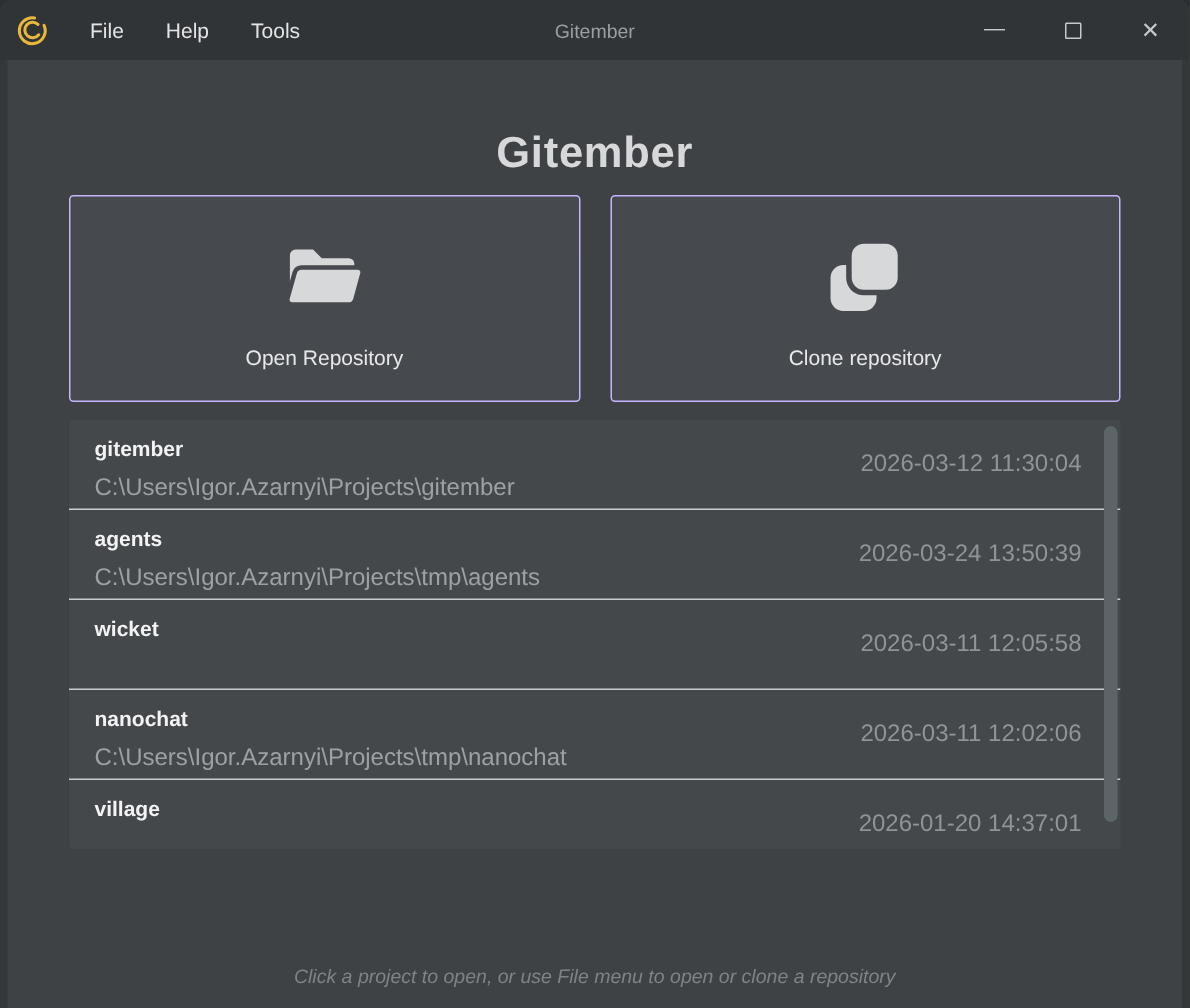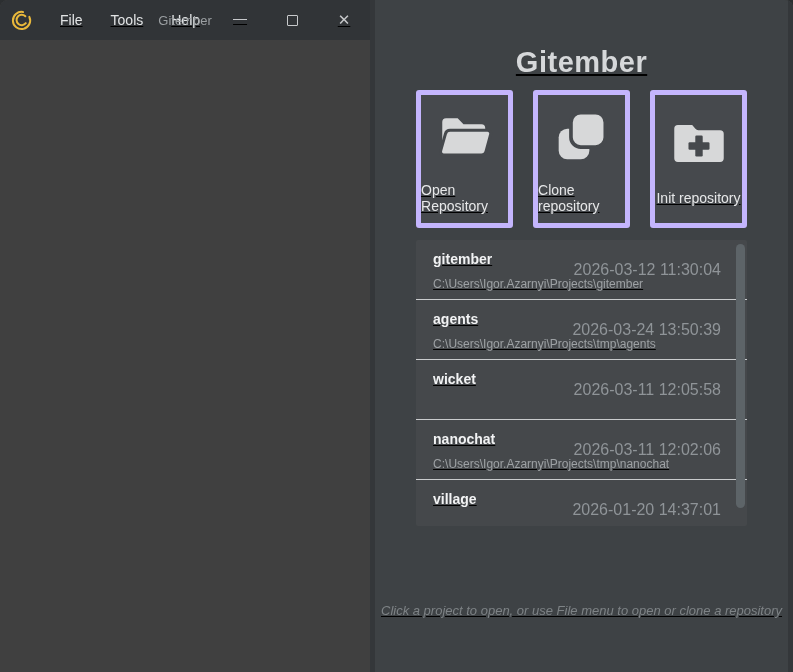--- a/index.html
+++ b/index.html
@@ -6,24 +6,23 @@
   html, body { width: 793px; height: 672px; }
   body {
     font-family: "Liberation Sans", sans-serif;
     background: #2c2f31;
     overflow: hidden;
     position: relative;
   }
   .app {
     position: absolute; inset: 0;
     background: #404040;
-    display: flex; flex-direction: row;
+    display: flex; flex-direction: column;
     border-radius: 8px 8px 0 0;
     overflow: hidden;
-    text-decoration: underline;
   }
   
   .titlebar {
     height: 40px; flex: 0 0 40px;
     background: #313437;
     display: flex; align-items: center;
     position: relative;
     color: #dcdee0;
   }
   .logo { width: 23px; height: 23px; margin: 0 13px 0 10px; flex: 0 0 auto; }
@@ -57,21 +56,21 @@
     font-size: 29px; font-weight: bold;
     color: #d6d8da; letter-spacing: 0.5px;
   }
   .tiles {
     display: flex; gap: 20px;
     margin: 11px 41px 0 41px;
   }
   .tile {
     flex: 1; height: 138px;
     background: #46494d;
-    border: 5px solid #c4b5fd;
+    border: 1px solid #c4b5fd;
     border-radius: 3px;
     display: flex; flex-direction: column;
     align-items: center; justify-content: center;
     cursor: pointer;
   }
   .tile-icon { height: 62px; display: flex; align-items: center; justify-content: center; }
   .tile-icon svg { fill: #d7d8d9; }
   .tile-label { margin-top: 15px; font-size: 14px; color: #e7e8e9; }
   
   .repo-list {
@@ -83,21 +82,21 @@
     border-radius: 2px;
   }
   .repo-item {
     height: 60px;
     padding-left: 17px;
     position: relative;
     border-bottom: 1px solid #c9cbcd;
     cursor: pointer;
   }
   .repo-name { padding-top: 11px; font-size: 14px; font-weight: bold; color: #f2f3f4; }
-  .repo-path { margin-top: 10px; font-size: 12px; color: #9da1a4; }
+  .repo-path { margin-top: 10px; font-size: 16px; color: #9da1a4; }
   .repo-time {
     position: absolute; right: 26px; top: 50%; transform: translateY(-50%);
     font-size: 16px; color: #8f9498;
   }
   .scroll-thumb {
     position: absolute; right: 2px; top: 4px;
     width: 9px; height: 264px;
     background: #5d6468; border-radius: 5px;
   }
   
@@ -123,22 +122,22 @@
 <div class="app">
 
   <div class="titlebar">
     <svg class="logo" viewBox="0 0 24 24">
       <g fill="none" stroke="#E9B83B" stroke-width="2.1" stroke-linecap="round">
         <path d="M13.6 3.1 A9 9 0 1 0 20.2 8.2"></path>
         <path d="M16.0 7.6 A5.4 5.4 0 1 0 16.5 14.8"></path>
       </g>
     </svg>
     <div class="menu-item">File</div>
+    <div class="menu-item">Help</div>
     <div class="menu-item">Tools</div>
-    <div class="menu-item">Help</div>
     <div class="win-title">Gitember</div>
     <div class="win-controls">
       <div class="win-btn">
         <span class="min-glyph">—</span>
       </div>
       <div class="win-btn">
         <span class="max-glyph"></span>
       </div>
       <div class="win-btn">
         <span class="close-glyph">✕</span>
@@ -164,32 +163,20 @@
       <div class="tile">
         <div class="tile-icon">
           <svg width="54" height="54" viewBox="0 0 44 44">
             <rect x="3" y="16" width="25" height="25" rx="7"></rect>
             <rect x="13" y="3" width="28" height="28" rx="8" stroke="#46494d" stroke-width="3"></rect>
           </svg>
         </div>
         <div class="tile-label">Clone repository</div>
       </div>
 
-      <div class="tile">
-        <div class="tile-icon">
-          <svg width="60" height="47" viewBox="0 0 48 38">
-            <path d="M4 7 a3 3 0 0 1 3 -3 h11.5 l2.6 3.1 a3 3 0 0 0 2.3 1.1 H41 a3 3 0 0 1 3 3 V31 a3 3 0 0 1 -3 3 H7 a3 3 0 0 1 -3 -3 z"></path>
-            <g fill="#46494d">
-              <rect x="21" y="12.5" width="6" height="17" rx="1"></rect>
-              <rect x="15.5" y="18" width="17" height="6" rx="1"></rect>
-            </g>
-          </svg>
-        </div>
-        <div class="tile-label">Init repository</div>
-      </div>
 
     </div>
 
     <div class="repo-list">
 
       <div class="repo-item">
           <div class="repo-name">gitember</div>
           <div class="repo-path">C:\Users\Igor.Azarnyi\Projects\gitember</div>
           <div class="repo-time">2026-03-12 11:30:04</div>
         </div>

